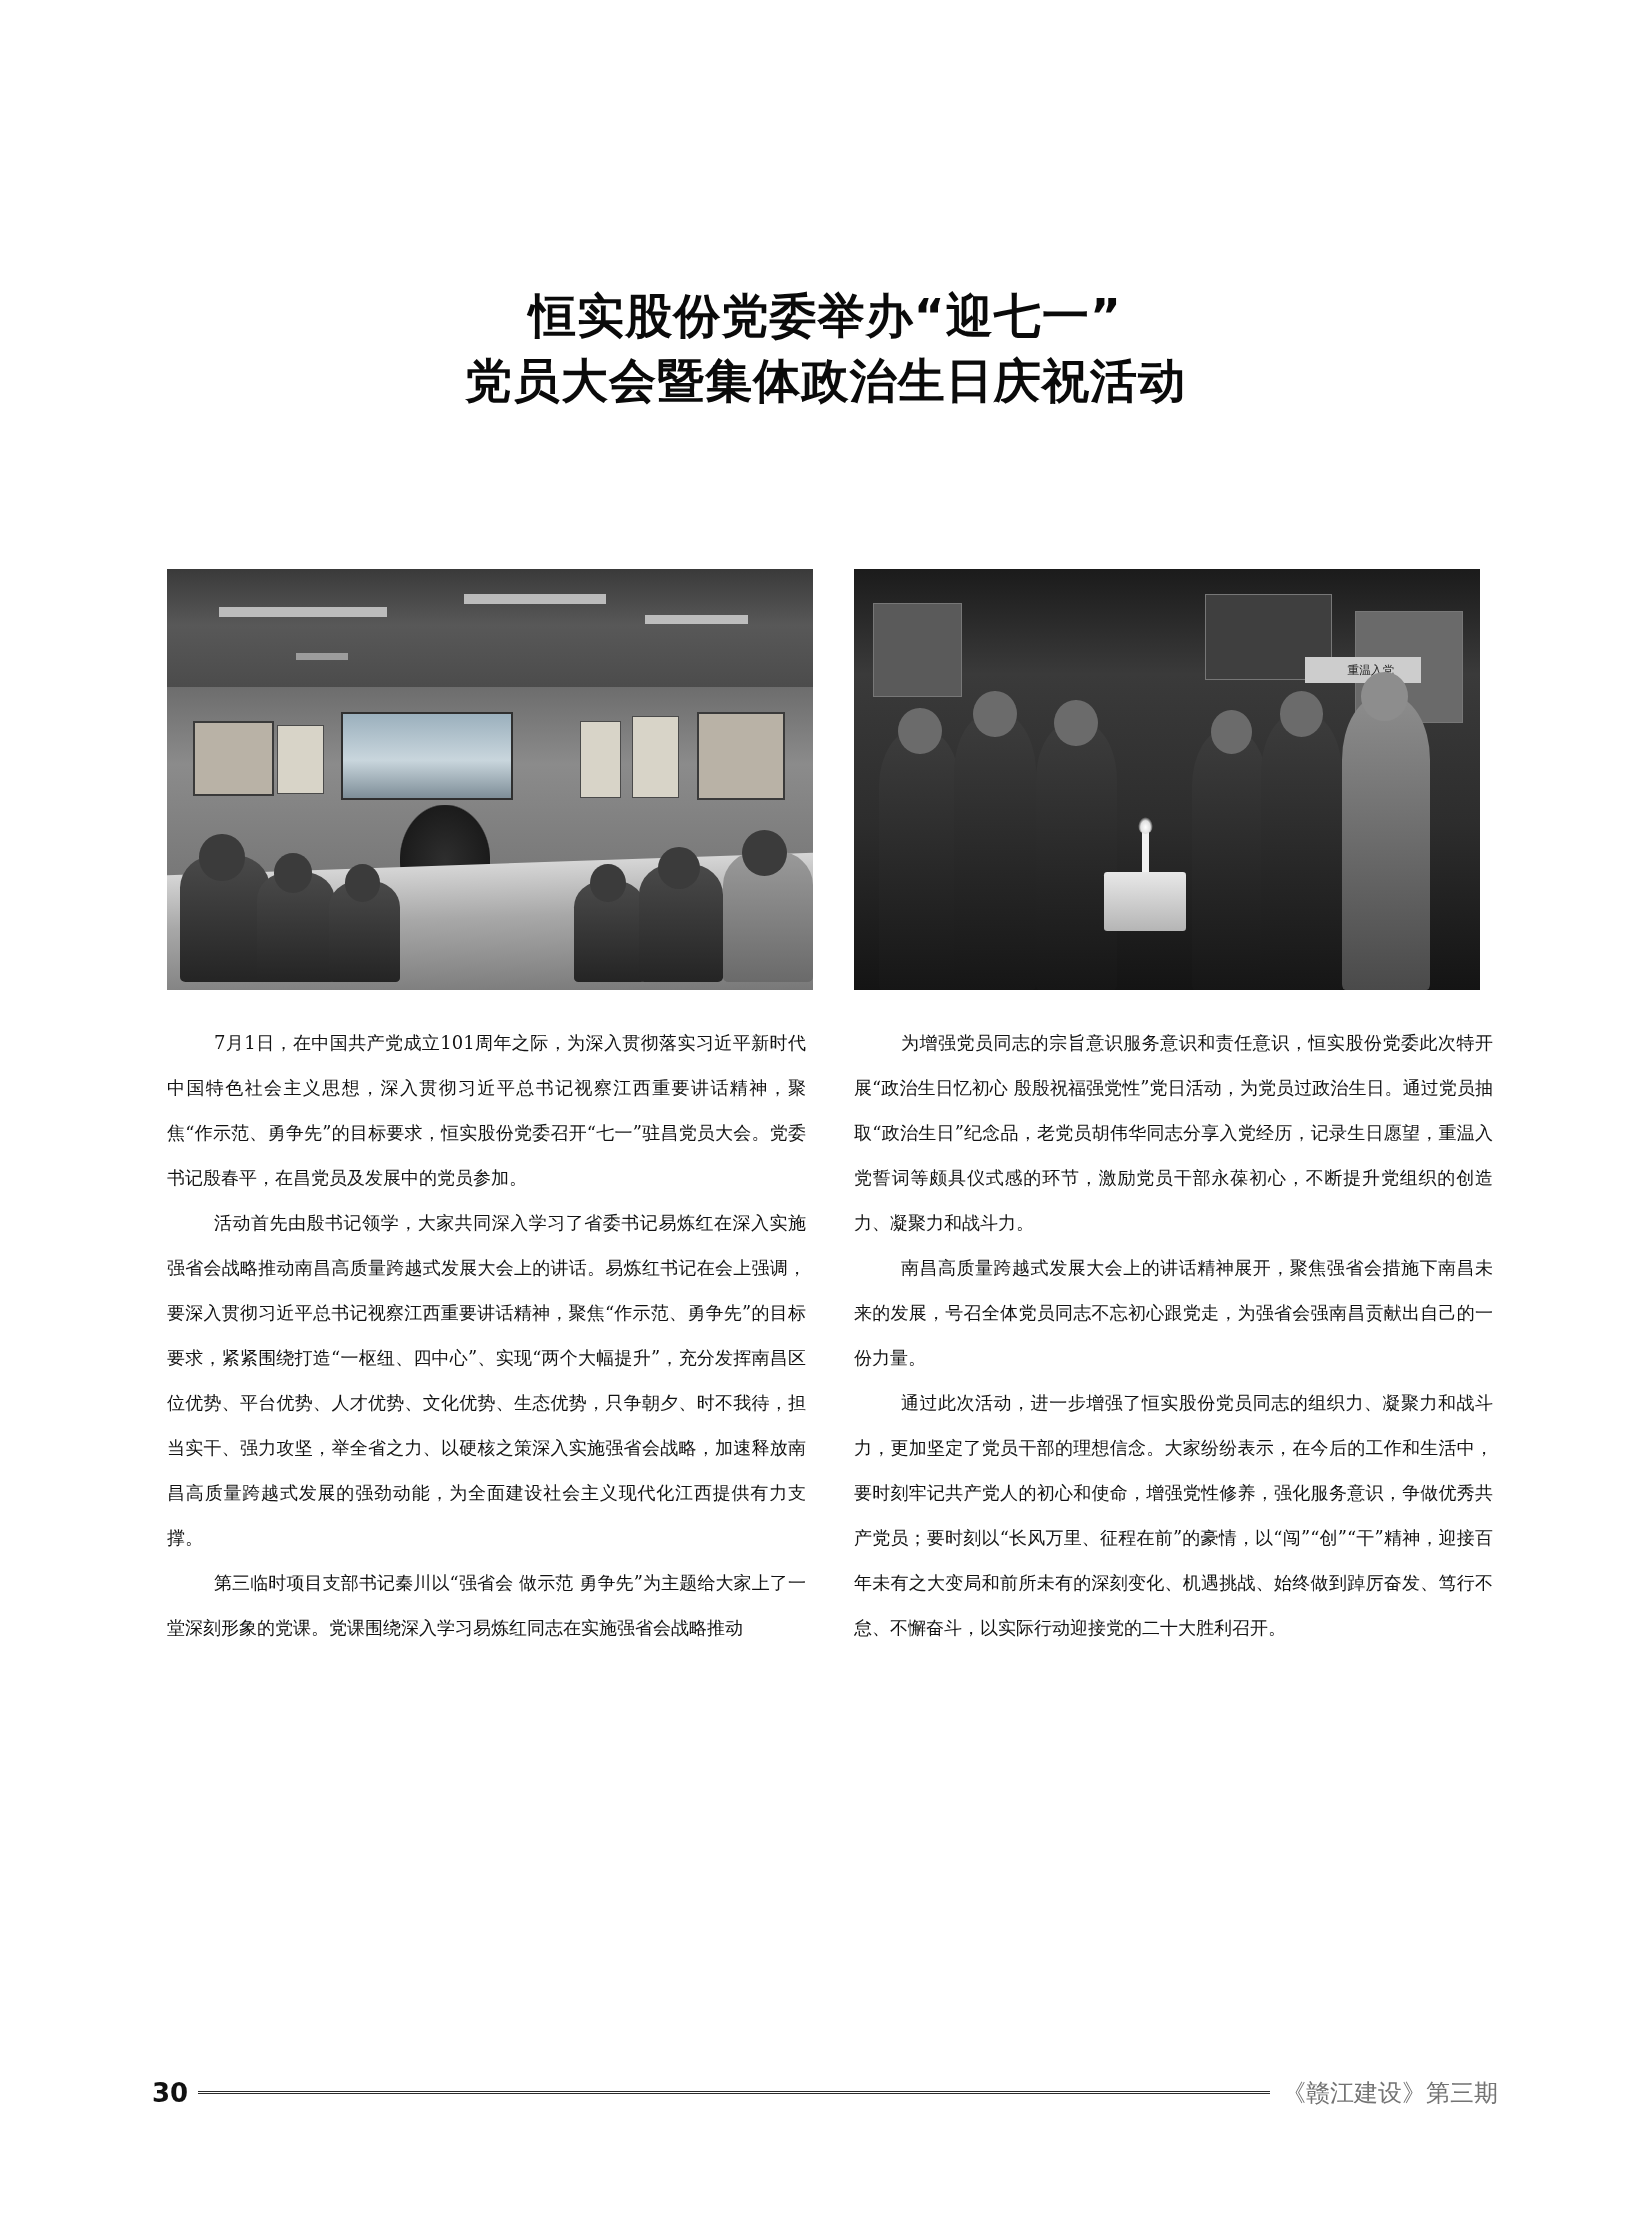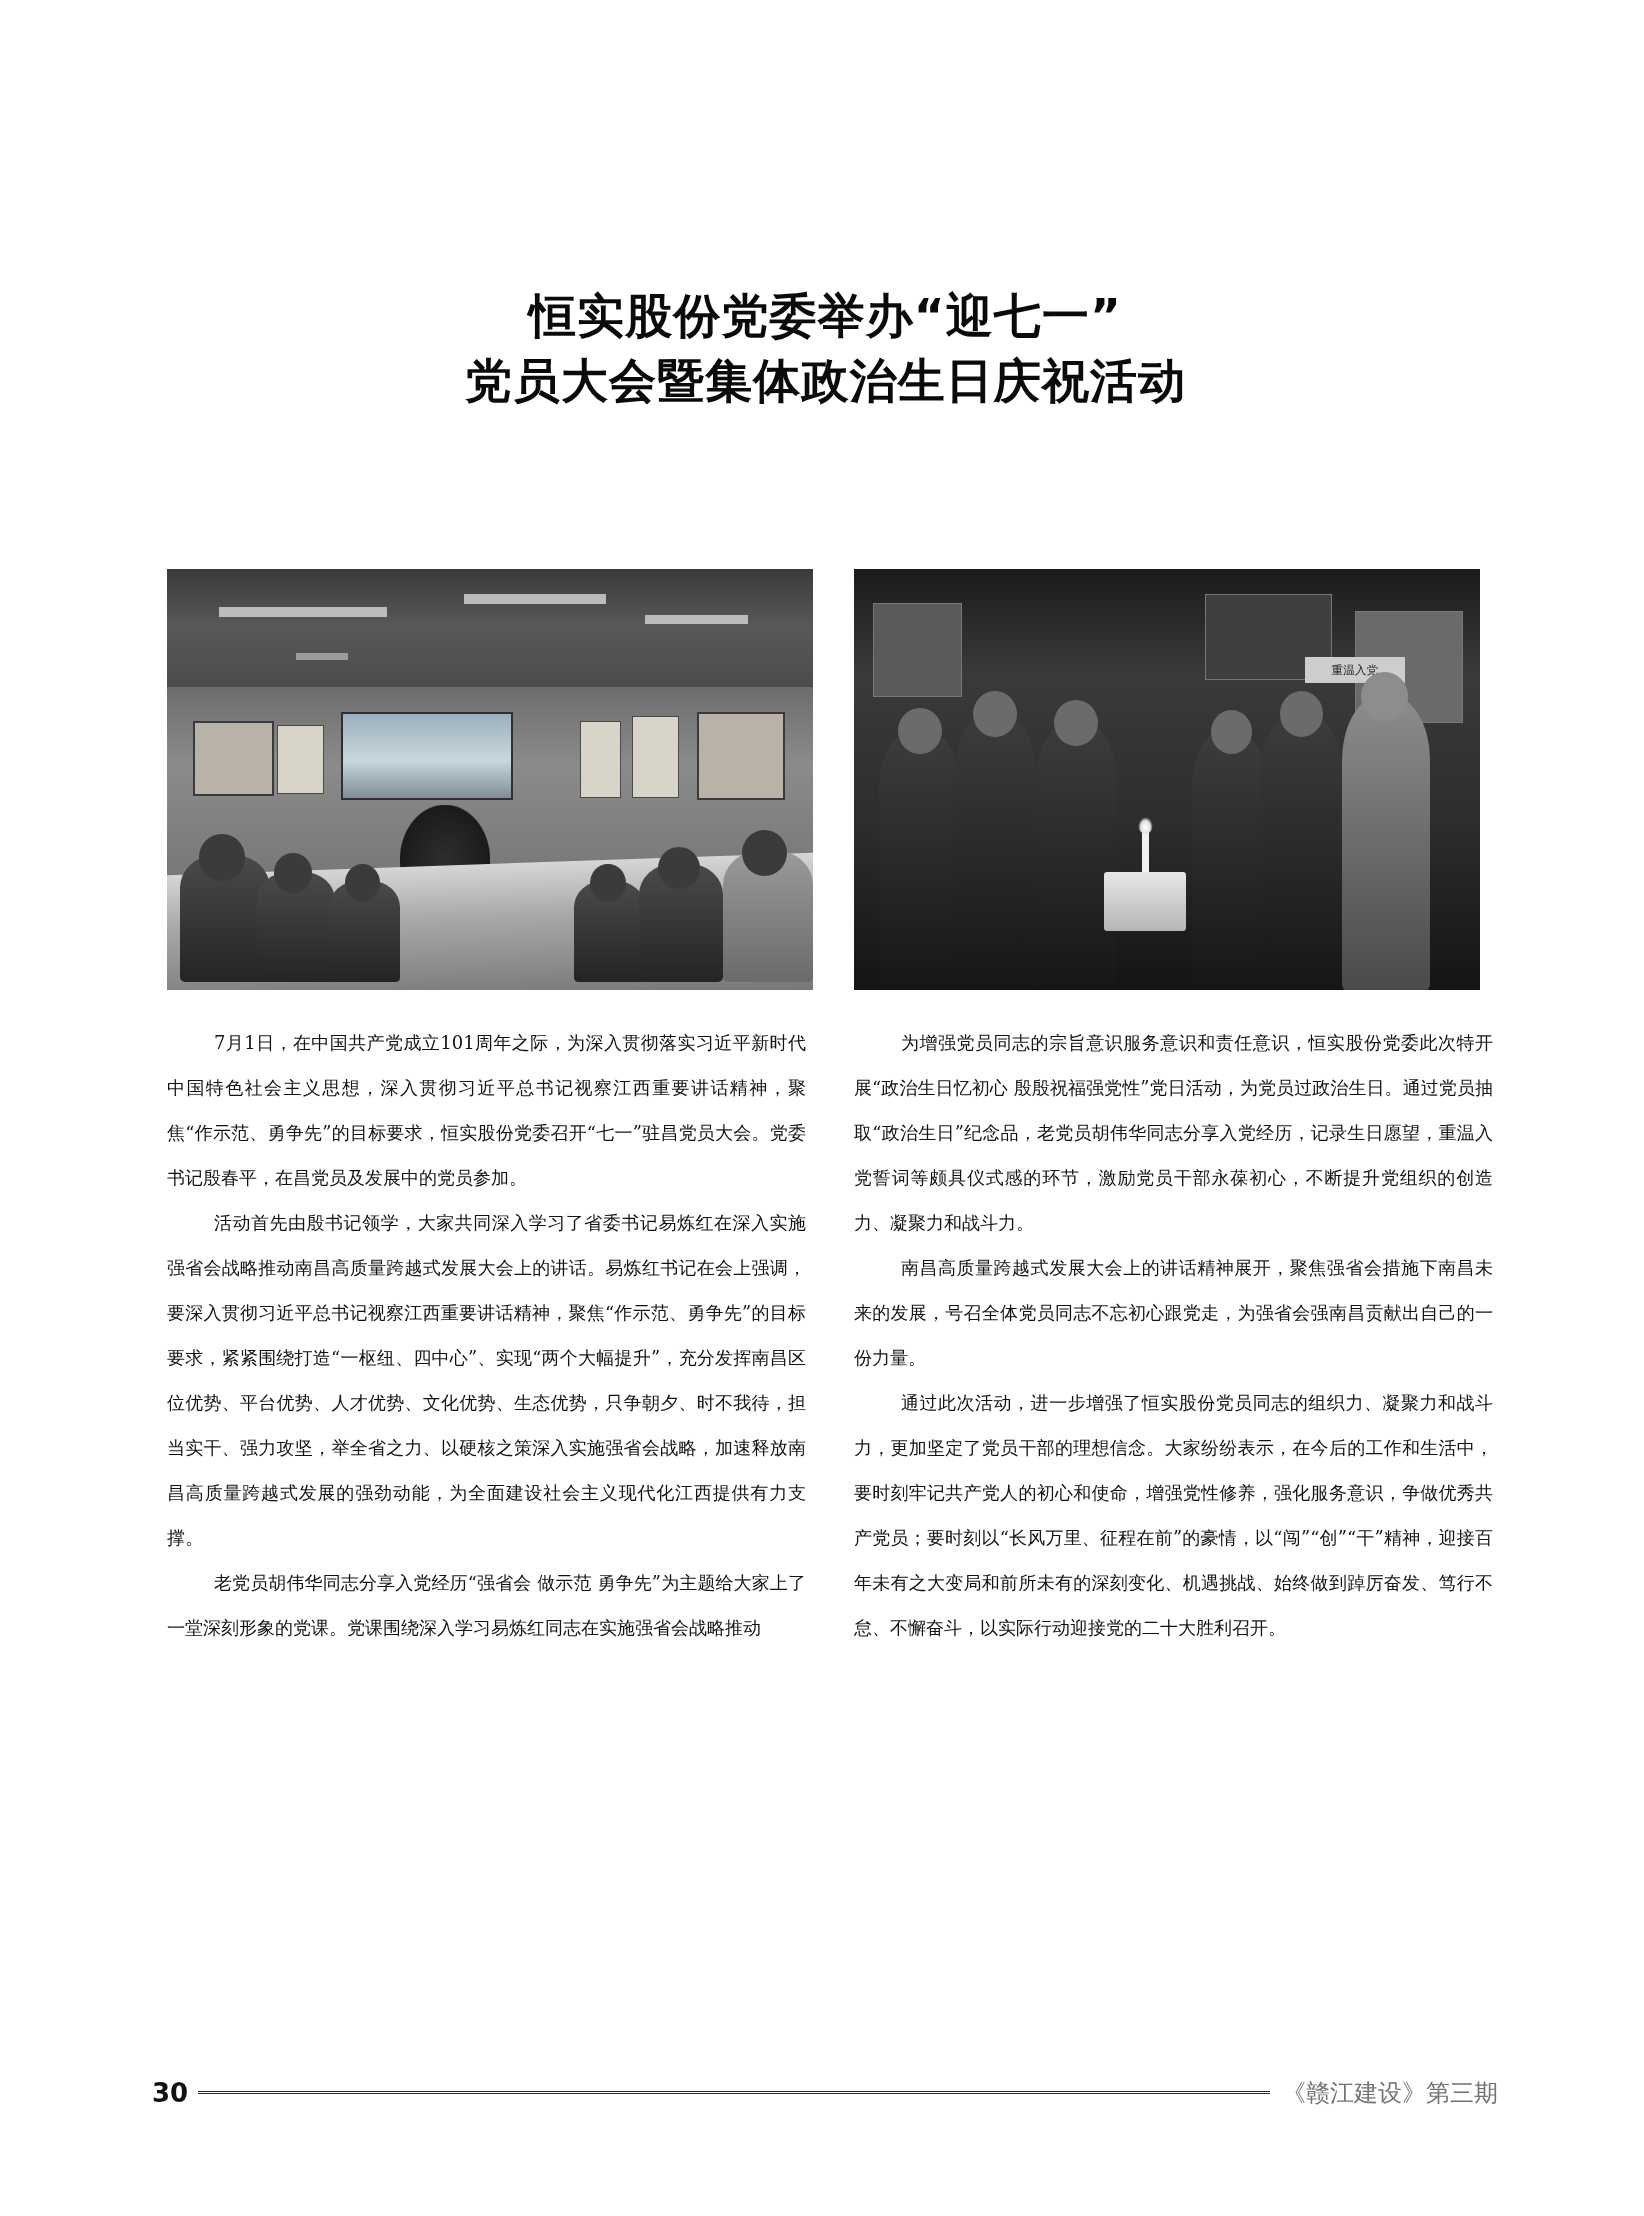--- a/index.html
+++ b/index.html
@@ -266,21 +266,21 @@
       <div class="lp-head" style="left:89%;bottom:27%;width:7%;height:11%;"></div>
     </div>
   </div>
 
   <div class="photo" id="photo-right">
     <div class="ph-inner">
       <div class="rp-bg"></div>
       <div class="rp-wallpanel" style="left:3%;top:8%;width:14%;height:22%;"></div>
       <div class="rp-wallpanel" style="left:56%;top:6%;width:20%;height:20%;background:#3f3f3f;"></div>
       <div class="rp-wallpanel" style="left:80%;top:10%;width:17%;height:26%;background:#6a6a6a;"></div>
-      <div class="rp-banner" style="left:72%;top:21%;width:16%;height:6%;">重温入党</div>
+      <div class="rp-banner" style="left:72%;top:21%;width:16%;height:6%;padding-left:16px;">重温入党</div>
       <div class="rp-person" style="left:4%;width:13%;height:62%;"></div>
       <div class="rp-head" style="left:7%;bottom:56%;width:7%;height:11%;"></div>
       <div class="rp-person" style="left:16%;width:13%;height:66%;"></div>
       <div class="rp-head" style="left:19%;bottom:60%;width:7%;height:11%;"></div>
       <div class="rp-person" style="left:29%;width:13%;height:64%;"></div>
       <div class="rp-head" style="left:32%;bottom:58%;width:7%;height:11%;"></div>
       <div class="rp-person" style="left:54%;width:12%;height:62%;"></div>
       <div class="rp-head" style="left:57%;bottom:56%;width:6.5%;height:10.5%;"></div>
       <div class="rp-person" style="left:65%;width:13%;height:66%;"></div>
       <div class="rp-head" style="left:68%;bottom:60%;width:7%;height:11%;"></div>
@@ -288,21 +288,21 @@
       <div class="rp-head" style="left:81%;bottom:64%;width:7.5%;height:11.5%;background:#8d8d8d;"></div>
       <div class="rp-cake"></div>
       <div class="rp-candle"></div>
       <div class="rp-flame"></div>
     </div>
   </div>
 
   <div class="col" id="col-left">
     <p class="para">7月1日，在中国共产党成立101周年之际，为深入贯彻落实习近平新时代中国特色社会主义思想，深入贯彻习近平总书记视察江西重要讲话精神，聚焦“作示范、勇争先”的目标要求，恒实股份党委召开“七一”驻昌党员大会。党委书记殷春平，在昌党员及发展中的党员参加。</p>
     <p class="para">活动首先由殷书记领学，大家共同深入学习了省委书记易炼红在深入实施强省会战略推动南昌高质量跨越式发展大会上的讲话。易炼红书记在会上强调，要深入贯彻习近平总书记视察江西重要讲话精神，聚焦“作示范、勇争先”的目标要求，紧紧围绕打造“一枢纽、四中心”、实现“两个大幅提升”，充分发挥南昌区位优势、平台优势、人才优势、文化优势、生态优势，只争朝夕、时不我待，担当实干、强力攻坚，举全省之力、以硬核之策深入实施强省会战略，加速释放南昌高质量跨越式发展的强劲动能，为全面建设社会主义现代化江西提供有力支撑。</p>
-    <p class="para">老党员胡伟华同志分享入党经历“强省会 做示范 勇争先”为主题给大家上了一堂深刻形象的党课。党课围绕深入学习易炼红同志在实施强省会战略推动</p>
+    <p class="para">第三临时项目支部书记秦川以“强省会 做示范 勇争先”为主题给大家上了一堂深刻形象的党课。党课围绕深入学习易炼红同志在实施强省会战略推动</p>
   </div>
 
   <div class="col" id="col-right">
     <p class="para">为增强党员同志的宗旨意识服务意识和责任意识，恒实股份党委此次特开展“政治生日忆初心 殷殷祝福强党性”党日活动，为党员过政治生日。通过党员抽取“政治生日”纪念品，老党员胡伟华同志分享入党经历，记录生日愿望，重温入党誓词等颇具仪式感的环节，激励党员干部永葆初心，不断提升党组织的创造力、凝聚力和战斗力。</p>
     <p class="para">南昌高质量跨越式发展大会上的讲话精神展开，聚焦强省会措施下南昌未来的发展，号召全体党员同志不忘初心跟党走，为强省会强南昌贡献出自己的一份力量。</p>
     <p class="para">通过此次活动，进一步增强了恒实股份党员同志的组织力、凝聚力和战斗力，更加坚定了党员干部的理想信念。大家纷纷表示，在今后的工作和生活中，要时刻牢记共产党人的初心和使命，增强党性修养，强化服务意识，争做优秀共产党员；要时刻以“长风万里、征程在前”的豪情，以“闯”“创”“干”精神，迎接百年未有之大变局和前所未有的深刻变化、机遇挑战、始终做到踔厉奋发、笃行不怠、不懈奋斗，以实际行动迎接党的二十大胜利召开。</p>
   </div>
 
   <div class="footer">
     <div class="page-num">30</div>

